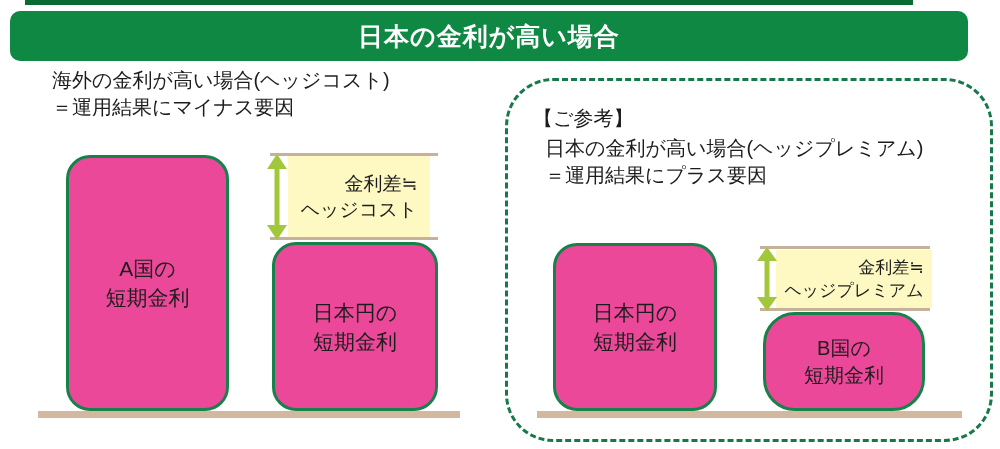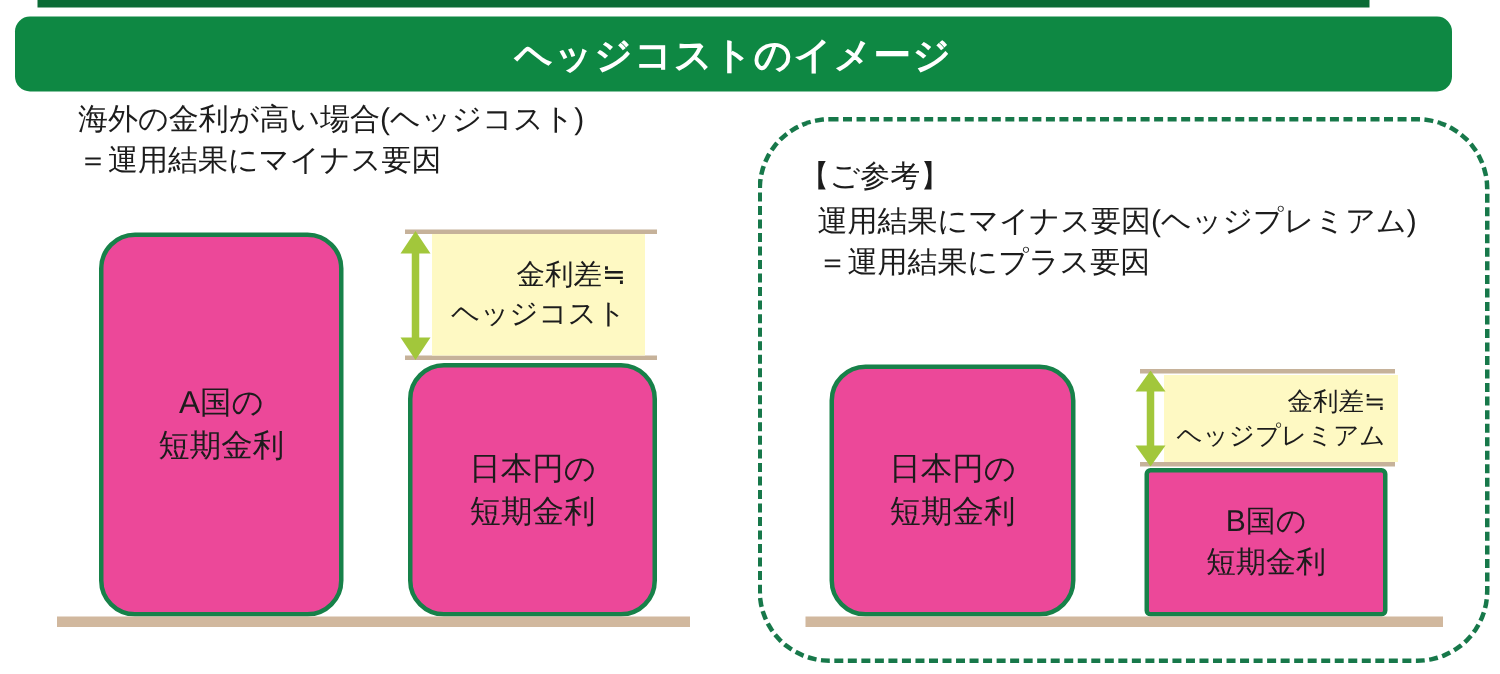--- a/index.html
+++ b/index.html
@@ -34,21 +34,21 @@
   
   .rate-box {
     background: #ec4899; border: 3px solid #178149; border-radius: 24px;
     display: flex; align-items: center; justify-content: center;
     text-align: center; box-sizing: border-box;
   }
   .rate-box .box-label { font-size: 21px; line-height: 29px; white-space: pre-line; }
   .box-a   { left: 66px;  top: 155px; width: 163px; height: 256px; }
   .box-jpy-left  { left: 272px; top: 242px; width: 166px; height: 169px; }
   .box-jpy-right { left: 553px; top: 243px; width: 164px; height: 168px; }
-  .box-b   { left: 763px; top: 312px; width: 162px; height: 99px; border-radius: 4px; }
+  .box-b   { left: 763px; top: 312px; width: 162px; height: 99px; border-radius: 32px; }
   .box-b .box-label { font-size: 20px; line-height: 27px; }
 
   
   .tan-line { background: #c6b29a; height: 3px; }
   .rail-left-top    { left: 270px; top: 153px; width: 168px; }
   .rail-left-bottom { left: 270px; top: 237px; width: 168px; }
   .rail-right-top    { left: 760px; top: 246px; width: 170px; }
   .rail-right-bottom { left: 760px; top: 308px; width: 170px; }
 
   
@@ -78,21 +78,21 @@
   }
 </style>
 </head>
 <body>
 
 <div id="stage">
 
   <div class="abs top-strip"></div>
 
   <div class="abs title-banner">
-    <span class="title-text">ヘッジコストのイメージ</span>
+    <span class="title-text">日本の金利が高い場合</span>
   </div>
 
   <div class="abs heading left-heading">海外の金利が高い場合(ヘッジコスト)
 ＝運用結果にマイナス要因</div>
 
   <div class="abs rate-box box-a">
     <span class="box-label">A国の
 短期金利</span>
   </div>
 
@@ -113,21 +113,21 @@
     <polygon points="13,0 3,15 23,15" fill="#a2c73b"></polygon>
     <rect x="10.5" y="13" width="5" height="60" fill="#a2c73b"></rect>
     <polygon points="13,86 3,71 23,71" fill="#a2c73b"></polygon>
   </svg>
 
   <div class="abs baseline baseline-left"></div>
 
   <div class="abs dashed-panel"></div>
 
   <div class="abs heading ref-tag">【ご参考】</div>
-  <div class="abs heading right-heading">運用結果にマイナス要因(ヘッジプレミアム)
+  <div class="abs heading right-heading">日本の金利が高い場合(ヘッジプレミアム)
 ＝運用結果にプラス要因</div>
 
   <div class="abs rate-box box-jpy-right">
     <span class="box-label">日本円の
 短期金利</span>
   </div>
 
   <div class="abs rate-box box-b">
     <span class="box-label">B国の
 短期金利</span>

